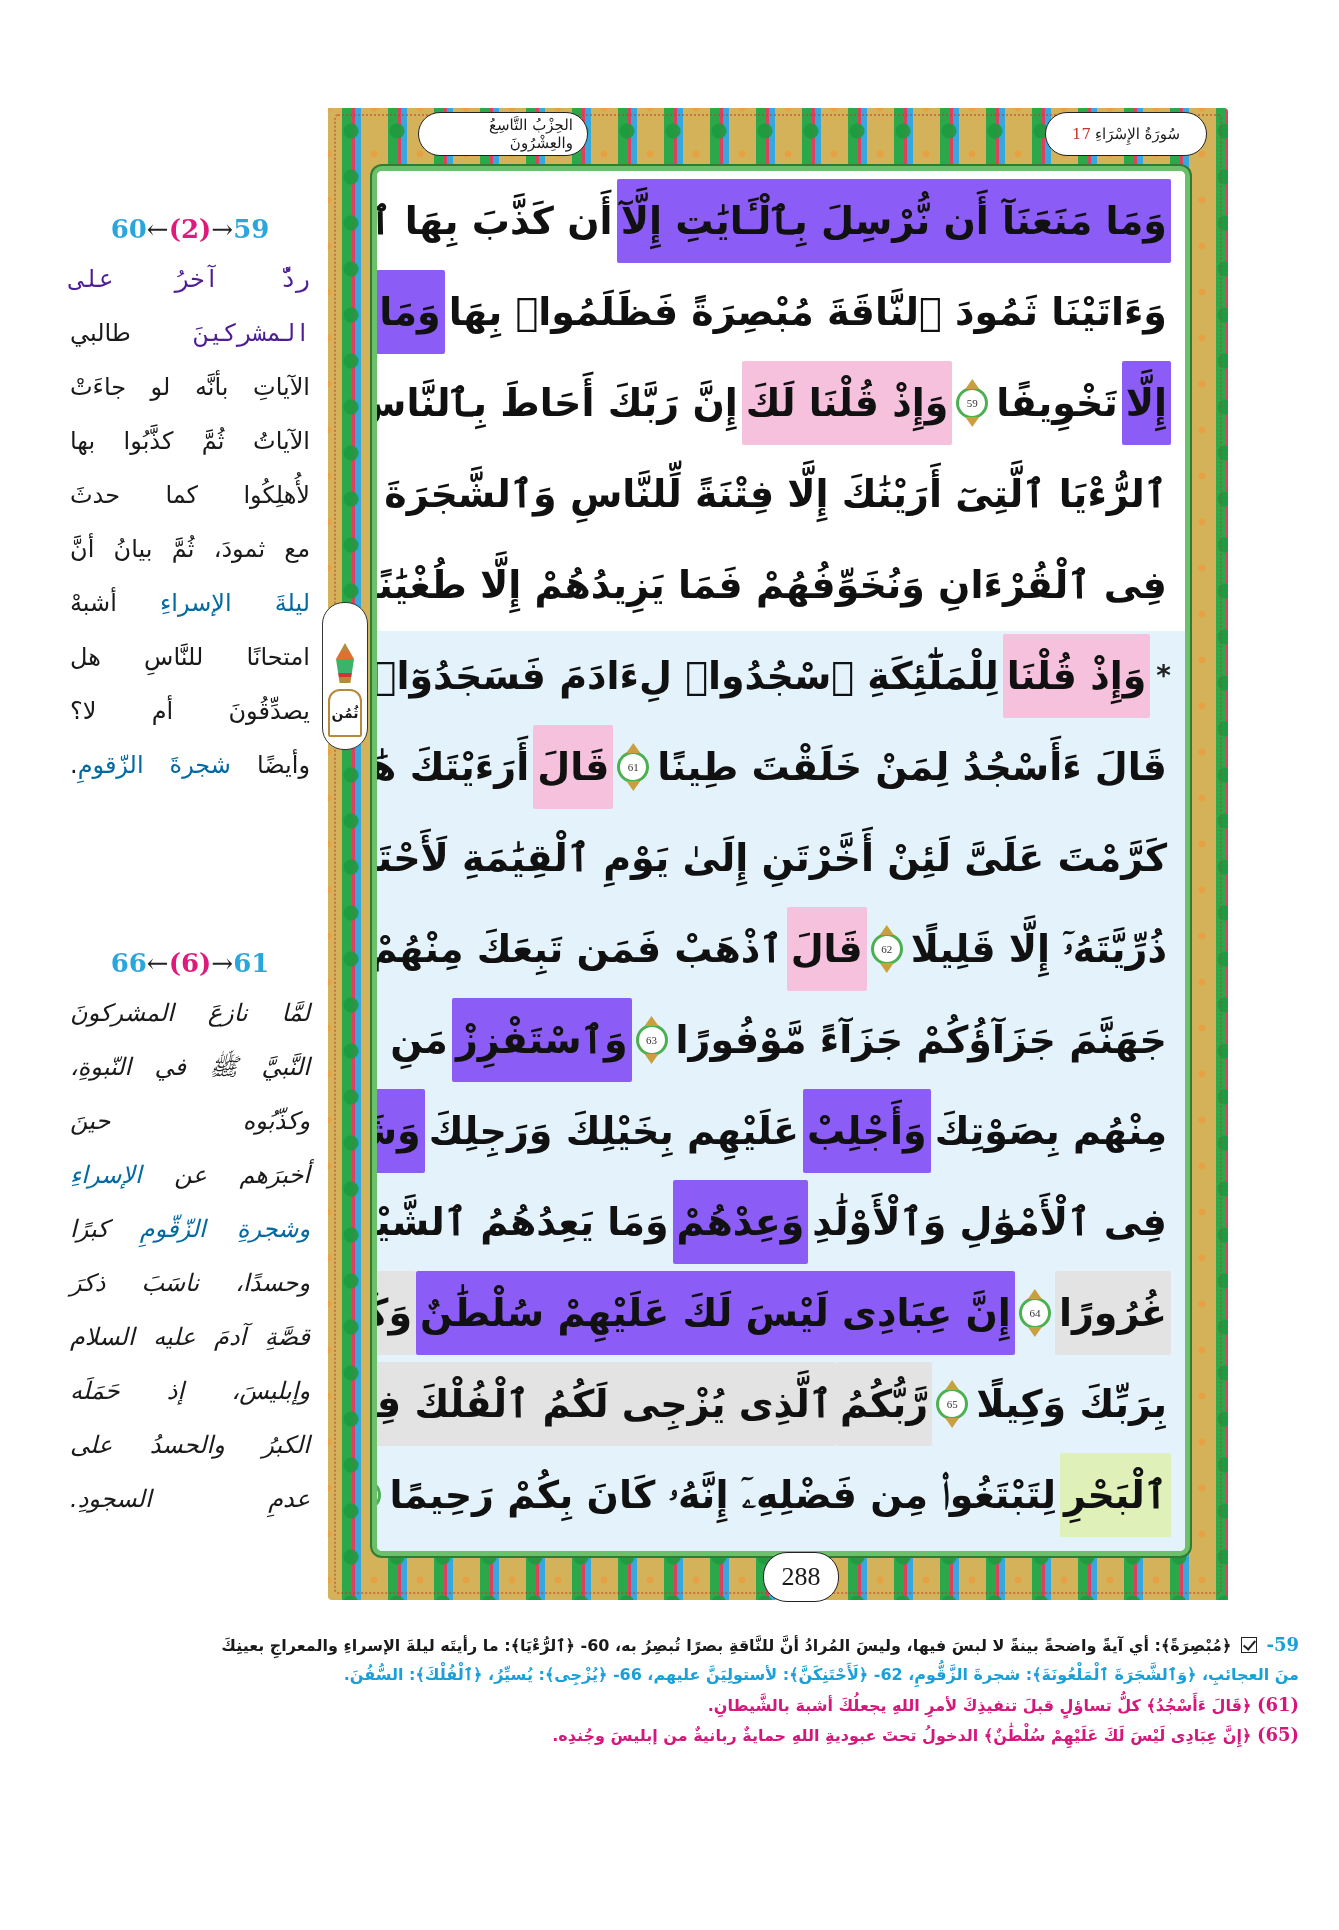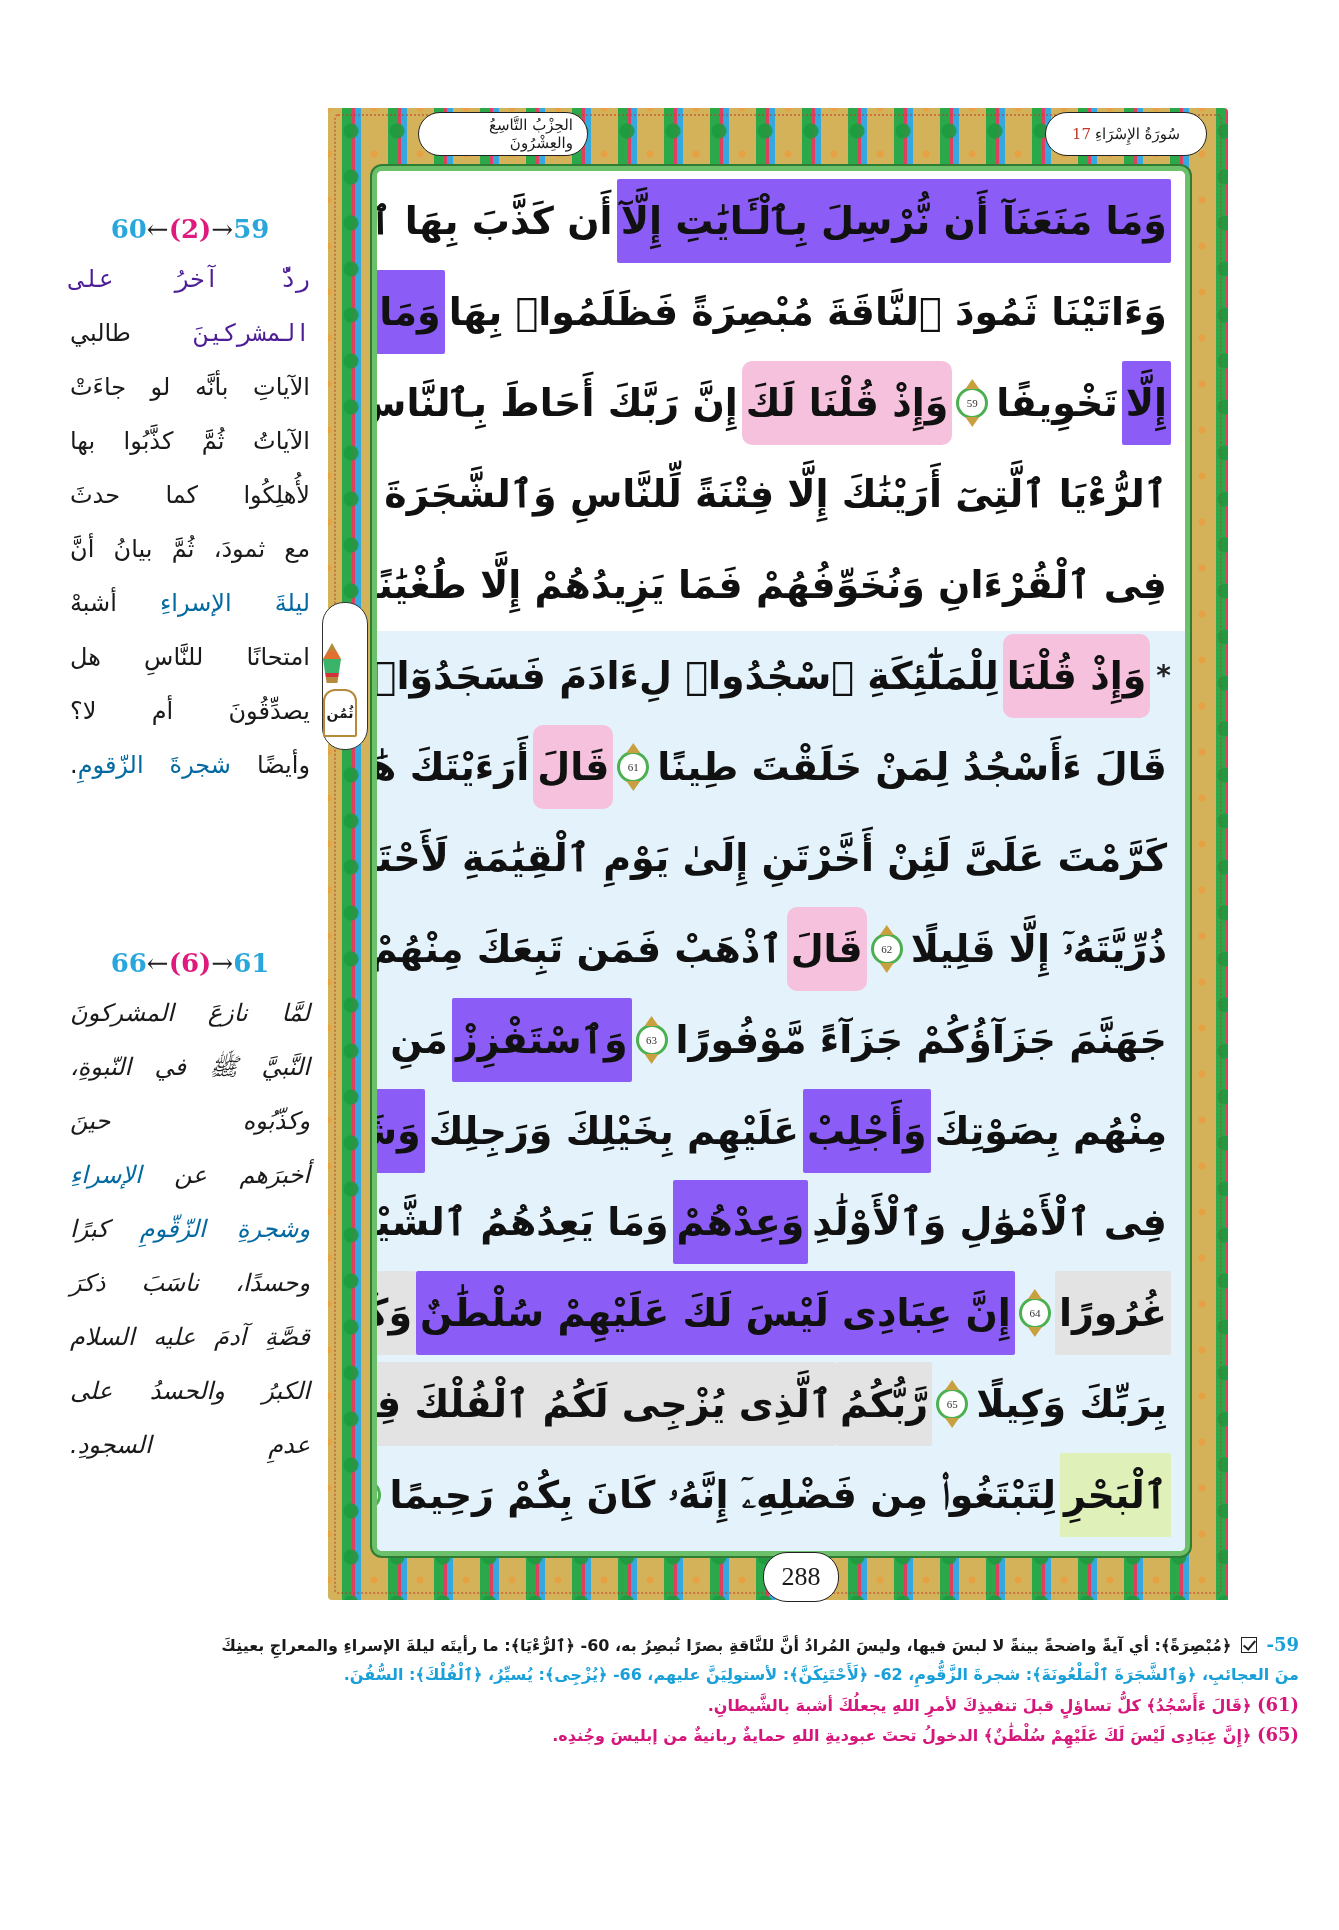--- a/index.html
+++ b/index.html
@@ -55,21 +55,21 @@
 
   .verse-line {
     position: absolute; left: 14px; right: 14px; height: 84px;
     direction: rtl; text-align: justify; text-align-last: justify;
     font-family: "DejaVu Sans", sans-serif; font-size: 38px; font-weight: bold;
     line-height: 84px; white-space: nowrap; color: #111;
     display: flex; align-items: center; justify-content: space-between;
   }
   .seg { padding: 0 4px; border-radius: 2px; }
   .hl-yellow { background: #8b5cf6; }
-  .hl-pink   { background: #f6c1dc; border-radius: 10px; }
+  .hl-pink   { background: #f6c1dc; }
   .hl-gray   { background: #e3e3e3; }
   .hl-green  { background: #dff0b9; }
 
   .ayah-mark {
     display: inline-flex; align-items: center; justify-content: center;
     width: 32px; height: 32px; border-radius: 50%;
     border: 3px solid #4caf50; background: #fff; color: #333;
     font-family: "Liberation Serif", serif; font-size: 11px; font-weight: normal;
     position: relative; margin: 0 4px; flex: 0 0 auto;
   }
@@ -79,21 +79,21 @@
   }
   .ayah-mark::before { top: -11px; clip-path: polygon(50% 0, 100% 100%, 0 100%); }
   .ayah-mark::after  { bottom: -11px; clip-path: polygon(0 0, 100% 0, 50% 100%); }
 
   .asterisk { color: #222; font-size: 28px; margin-left: 6px; }
 
   
   .thumn {
     position: absolute; left: 322px; top: 602px; width: 46px; height: 148px;
     border: 1.5px solid #333; border-radius: 22px; background: #fff; z-index: 3;
-    display: flex; flex-direction: column; justify-content: flex-end; padding-bottom: 12px;
+    display: flex; flex-direction: column; align-items: center; justify-content: flex-end; padding-bottom: 12px;
   }
   .thumn-orn {
     width: 18px; height: 40px; margin-bottom: 6px;
     background: linear-gradient(#b58a3a 0 20%, #e07030 20% 40%, #3bb36a 40% 75%, #d0343a 75% 85%, #b58a3a 85%);
     clip-path: polygon(50% 0, 100% 40%, 80% 100%, 20% 100%, 0 40%);
   }
   .thumn-box {
     width: 34px; height: 48px; border: 2px solid #b58a3a; border-radius: 12px 12px 2px 2px;
     display: flex; align-items: center; justify-content: center;
     font-family: "DejaVu Sans", sans-serif; font-size: 14px; font-weight: bold;
@@ -258,20 +258,21 @@
     <span class="num">66</span><span class="arr">←</span><span class="cnt">(6)</span><span class="arr">→</span><span class="num">61</span>
   </div>
   <div id="side-block2-lines" style="margin-top:8px;font-style:italic;">
       <div class="side-line"><span>لمَّا نازعَ المشركونَ</span></div>
       <div class="side-line"><span>النَّبيَّ ﷺ في النّبوةِ،</span></div>
       <div class="side-line"><span>وكذّبُوه حينَ</span></div>
       <div class="side-line"><span>أخبرَهم عن </span><span class="blue">الإسراءِ</span></div>
       <div class="side-line"><span class="blue">وشجرةِ الزّقّومِ</span><span> كبرًا</span></div>
       <div class="side-line"><span>وحسدًا، ناسَبَ ذكرَ</span></div>
       <div class="side-line"><span>قصَّةِ آدمَ عليه السلام</span></div>
+      <div class="side-line"><span>وإبليسَ، إذ حَمَلَه</span></div>
       <div class="side-line"><span>الكبرُ والحسدُ على</span></div>
       <div class="side-line"><span>عدمِ السجودِ.</span></div>
     </div>
 </div>
 
 <div class="footer">
   <div class="f-line blue">
     <span class="f-num">59-</span>
     <span class="check-icon"></span>
     <span style="color:#1a1a1a">﴿مُبْصِرَةً﴾: أي آيةً واضحةً بينةً لا لبسَ فيها، وليسَ المُرادُ أنَّ للنَّاقةِ بصرًا تُبصِرُ به، 60- ﴿ٱلرُّءْيَا﴾: ما رأيتَه ليلةَ الإسراءِ والمعراجِ بعينِكَ</span>

